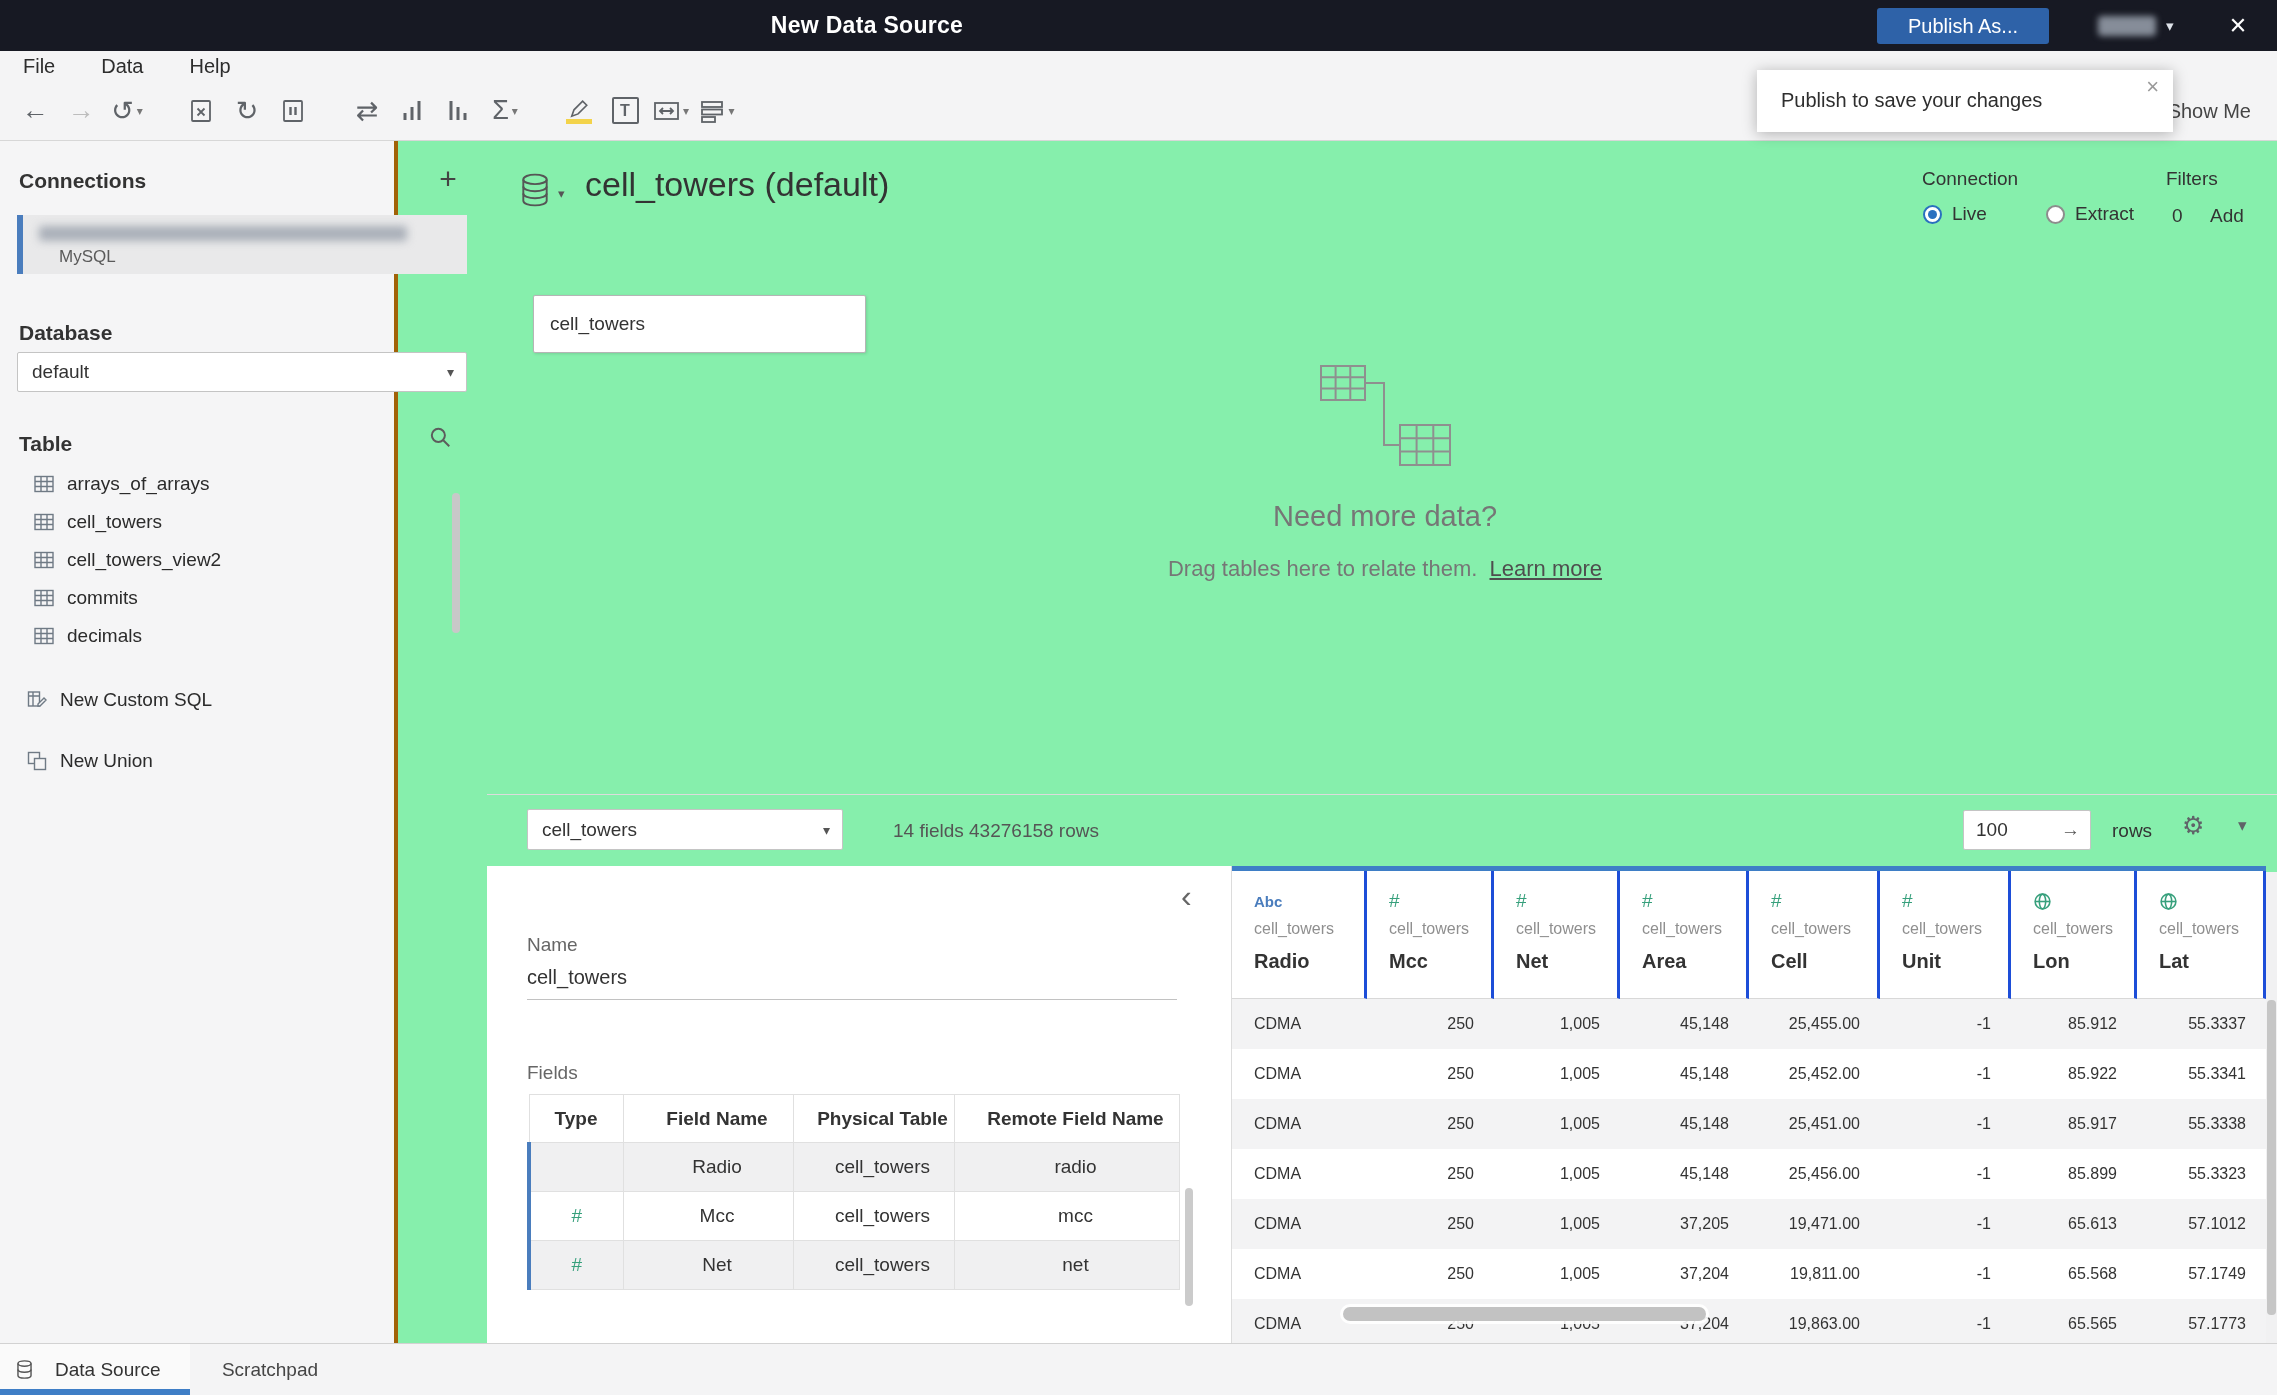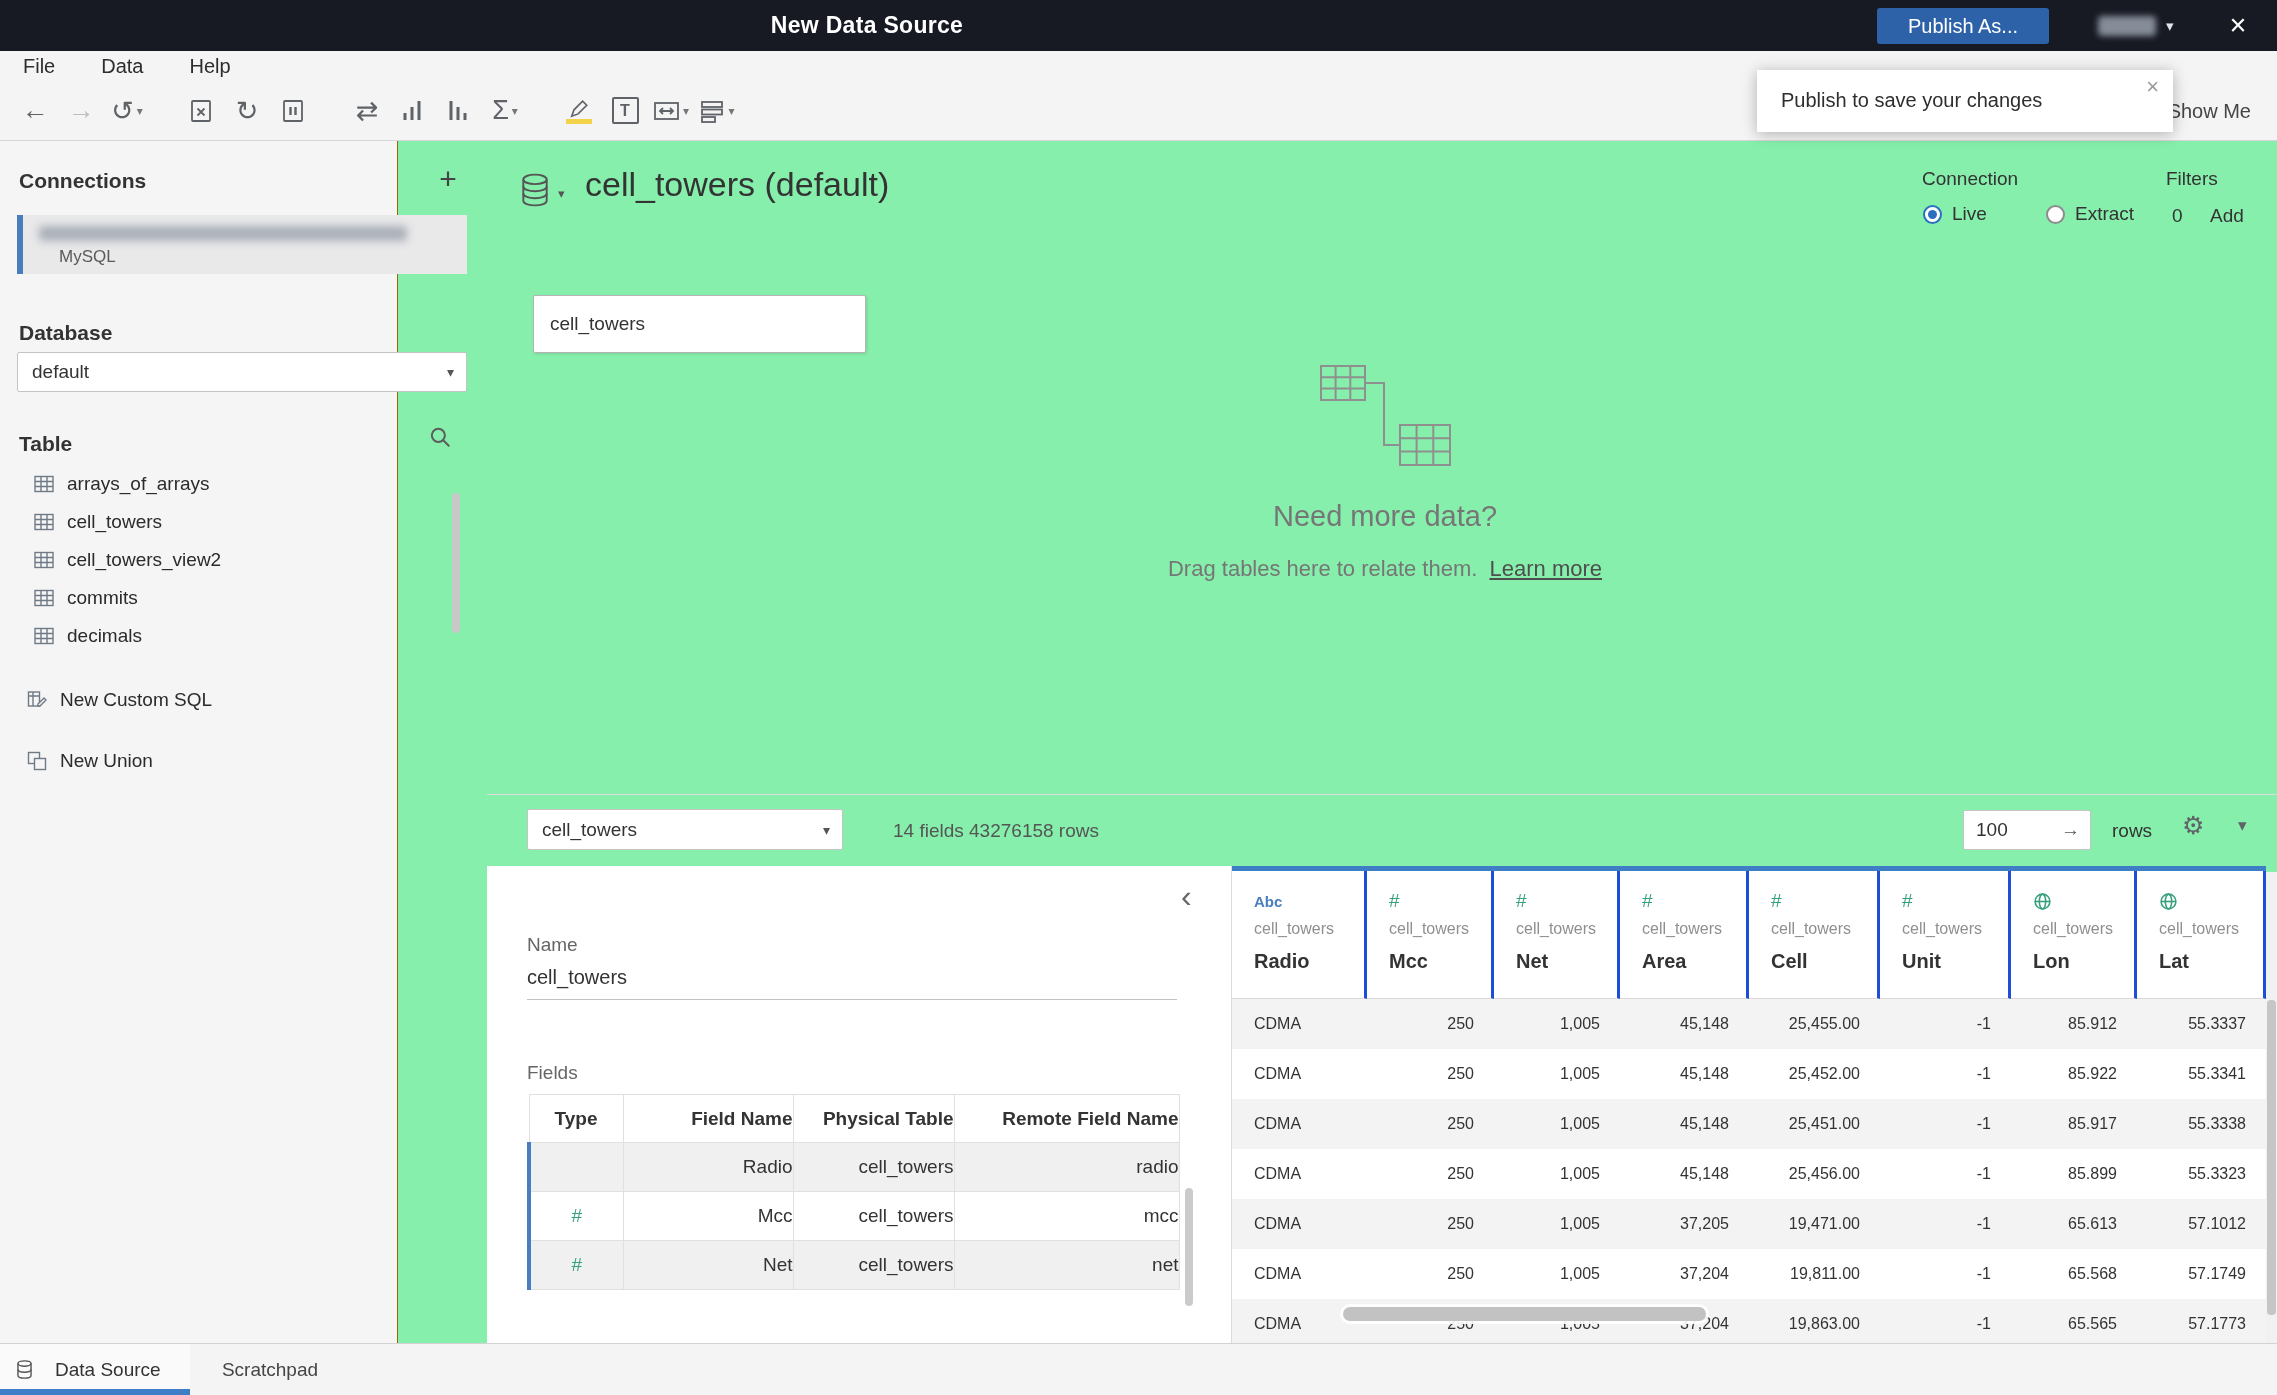--- a/index.html
+++ b/index.html
@@ -28,21 +28,21 @@
 .hl{position:relative;flex-direction:column}
 .hl .bar{display:block;width:26px;height:5px;background:#f3d34a;margin-top:1px}
 .showme{position:absolute;right:26px;top:0;height:60px;display:flex;align-items:center;font-size:20px;color:#454545;cursor:pointer}
 
 
 .tooltip{position:absolute;left:1757px;top:70px;width:416px;height:62px;background:#fff;box-shadow:0 2px 14px rgba(0,0,0,.28);z-index:60}
 .tooltip .txt{position:absolute;left:24px;top:19px;font-size:20px;color:#2e2e2e;white-space:nowrap}
 .tooltip .x{position:absolute;right:14px;top:4px;font-size:22px;color:#999;background:none;border:none;cursor:pointer;font-family:inherit}
 
 
-.sidebar{position:absolute;left:0;top:141px;width:398px;height:1202px;background:#f5f5f6;border-right:1px solid #a16207}
+.sidebar{position:absolute;left:0;top:141px;width:398px;height:1202px;background:#f5f5f6;border-right:4px solid #a16207}
 .sb-title{position:absolute;font-size:21px;font-weight:700;color:#333}
 .t-conn{left:19px;top:28px}
 .plus-btn{position:absolute;left:430px;top:20px;width:36px;height:36px;font-size:30px;font-weight:400;color:#444;background:none;border:none;cursor:pointer;font-family:inherit}
 .conn-card{position:absolute;left:17px;top:74px;width:450px;height:59px;background:#e9e9ea;border-left:6px solid #4a7dbd;cursor:pointer}
 .conn-card .blob{position:absolute;left:16px;top:11px;width:368px;height:15px;background:#a9afb8;border-radius:3px;filter:blur(4px)}
 .conn-card .dbtype{position:absolute;left:36px;bottom:7px;font-size:17px;color:#5a5a5a}
 .t-db{left:19px;top:180px}
 .select{position:absolute;background:#fff;border:1px solid #c4c4c4;border-radius:2px;display:flex;align-items:center;cursor:pointer}
 .db-select{left:17px;top:211px;width:450px;height:40px}
 .select .val{padding-left:14px;font-size:19px;color:#333;flex:1;text-align:left}
@@ -90,21 +90,21 @@
 .pane-caret{position:absolute;left:2238px;top:815px;font-size:17px;color:#5f6368;background:none;border:none;cursor:pointer;font-family:inherit}
 
 
 .meta-panel{position:absolute;left:487px;top:866px;width:745px;height:477px;background:#fff;border-right:1px solid #dcdcdc;overflow:hidden}
 .collapse-btn{position:absolute;left:694px;top:14px;font-size:32px;color:#666;background:none;border:none;cursor:pointer;line-height:1;font-family:inherit}
 .m-lbl{position:absolute;left:40px;font-size:19px;color:#666}
 .name-lbl{top:68px}
 .name-input{position:absolute;left:40px;top:100px;width:650px;border:none;border-bottom:1px solid #c2c2c2;font-size:20px;color:#333;padding:0 0 10px 0;outline:none;font-family:inherit;background:transparent}
 .fields-lbl{top:196px}
 .fields-table{position:absolute;left:40px;top:228px;border-collapse:collapse;table-layout:fixed}
-.fields-table th,.fields-table td{border:1px solid #e0e0e0;font-size:19px;text-align:right;padding-left:18px;overflow:hidden;white-space:nowrap}
+.fields-table th,.fields-table td{border:1px solid #e0e0e0;font-size:19px;text-align:center;padding-left:18px;overflow:hidden;white-space:nowrap}
 .fields-table th{height:48px;font-weight:700;color:#333}
 .fields-table td{height:49px;color:#333}
 .fields-table tr.odd td{background:#f0f0f1}
 td.tcell,th.tcell{text-align:center;padding-left:0}
 td.tcell{border-left:4px solid #4a7dbd}
 .ti-abc{color:#4a7dbd;font-size:15px;font-weight:700}
 .ti-hash{color:#37a07c;font-size:19px}
 .meta-scroll{position:absolute;left:698px;top:322px;width:8px;height:118px;background:#cbcbcb;border-radius:4px;cursor:pointer}
 
 

